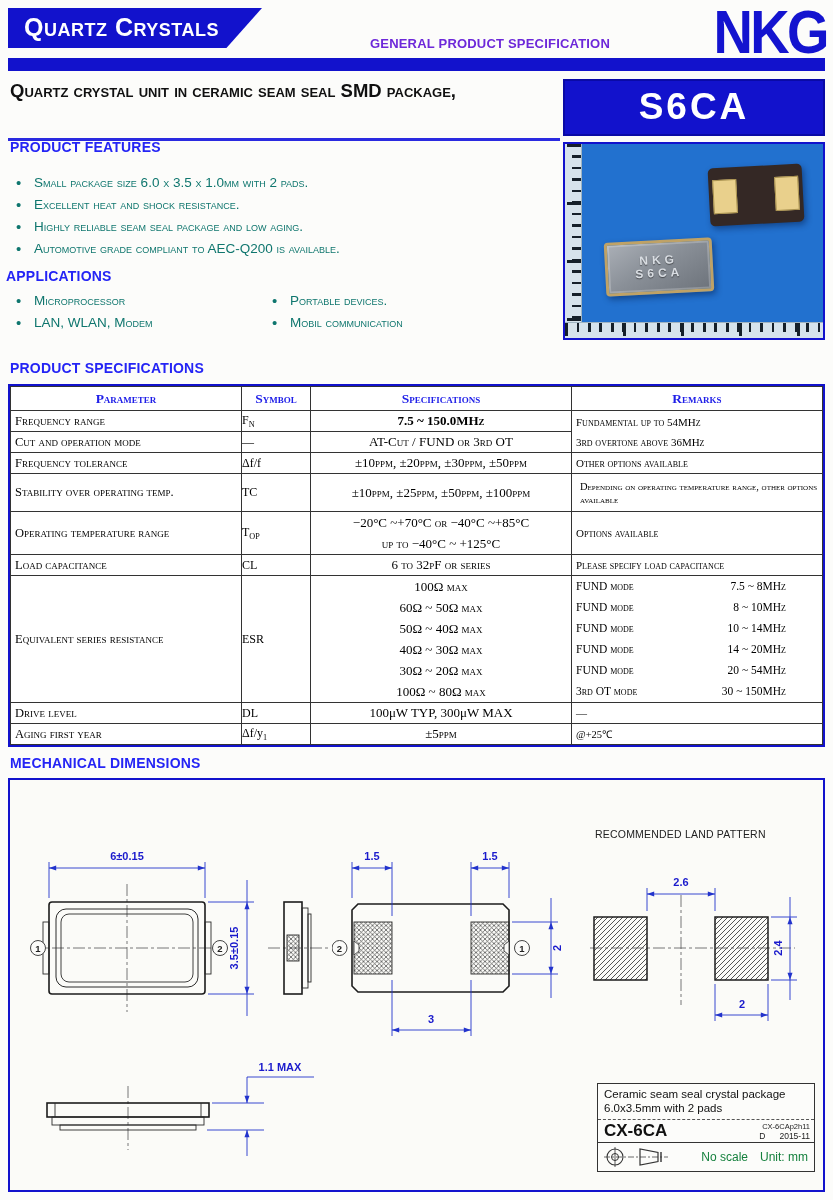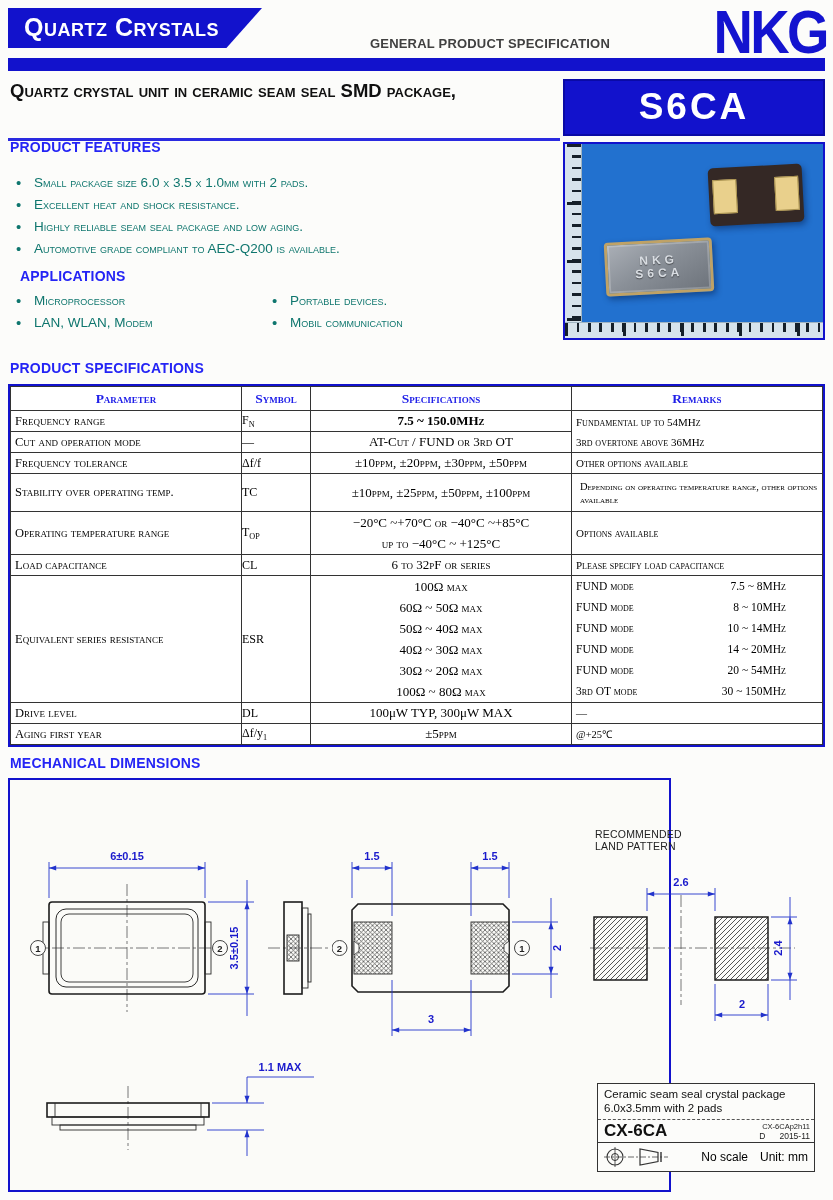--- a/index.html
+++ b/index.html
@@ -5,21 +5,21 @@
   * { margin:0; padding:0; box-sizing:border-box; }
   body { background:#ffffff; font-family:"Liberation Sans", sans-serif; }
   .page { position:relative; width:833px; height:1200px; background:#fcfcfa; overflow:hidden; }
   .sc { font-variant: small-caps; }
 
   
   .banner { position:absolute; left:8px; top:8px; width:254px; height:40px; background:#1212cc;
             clip-path:polygon(0 0,100% 0,86% 100%,0 100%); color:#fff; font-weight:bold;
             font-size:25px; padding:5px 0 0 16px; letter-spacing:.5px; }
   .doc-type { position:absolute; left:360px; top:36px; width:260px; text-align:center;
-              color:#404040; font-weight:bold; font-size:13px; letter-spacing:.2px; }
+              color:#6d28d9; font-weight:bold; font-size:13px; letter-spacing:.2px; }
   .logo { position:absolute; right:6px; top:-4px; font-size:62px; font-weight:900; color:#1414cf;
           letter-spacing:-3px; transform:scaleX(.88); transform-origin:right top; }
   .blue-bar { position:absolute; left:8px; top:58px; width:817px; height:13px; background:#1212cc; }
 
   
   .main-title { position:absolute; left:10px; top:78px; width:548px; font-size:18.5px;
                 font-weight:bold; color:#101010; line-height:26px; }
   .title-underline { position:absolute; left:8px; top:138px; width:552px; height:3px; background:#2a2ae0; }
   .model-badge { position:absolute; left:563px; top:79px; width:262px; height:57px; background:#1212cc;
                  border:2px solid #0a0aa6; color:#fff; font-size:37px; font-weight:bold;
@@ -71,21 +71,21 @@
   tr.r21 { height:21px; } tr.r38 { height:38px; } tr.r42 { height:42px; } tr.r126 { height:126px; }
   .b { font-weight:bold; }
   .line21 { height:21px; line-height:21px; }
   .rk2 div { height:20px; line-height:20px; }
   .rk-wrap { line-height:13px; font-size:10.5px; padding:2px 2px 2px 4px; }
   .rkrow { display:flex; justify-content:space-between; padding:0 36px 0 4px; height:21px;
            line-height:21px; font-size:11.5px; }
   sub { font-size:68%; }
 
   
-  .mech-box { position:absolute; left:8px; top:778px; width:663px; height:414px;
+  .mech-box { position:absolute; left:8px; top:778px; width:817px; height:414px;
               border:2.5px solid #1212cc; background:#fbfbf8; }
   .mech-abs { position:absolute; }
   .land-label { position:absolute; left:585px; top:48px; font-size:10.5px; color:#222; letter-spacing:.2px; }
 
   svg .ln  { fill:none; stroke:#2a2a2a; stroke-width:1; }
   svg .ln1 { fill:none; stroke:#2a2a2a; stroke-width:.9; }
   svg .ln2 { fill:none; stroke:#1c1c1c; stroke-width:1.6; }
   svg .cl  { fill:none; stroke:#555; stroke-width:.8; stroke-dasharray:12 3 3 3; }
   svg .dim { fill:none; stroke:#2233cc; stroke-width:.9; }
   svg .dimt{ fill:#1a1acc; font-size:11px; font-weight:bold; text-anchor:middle; }
@@ -100,21 +100,21 @@
 
   
   .tblock { position:absolute; left:587px; top:303px; width:218px; border:1.5px solid #333; background:#fcfcfa; }
   .tb-desc { border-bottom:1px dashed #555; padding:3px 6px 4px 6px; font-size:11.5px; line-height:14px; color:#111; }
   .tb-mid { display:flex; justify-content:space-between; align-items:center; border-bottom:1.5px solid #333; padding:1px 4px 1px 6px; }
   .tb-part { font-size:17px; font-weight:bold; color:#111; }
   .tb-meta { text-align:right; }
   .tb-code { font-size:7.5px; color:#222; display:block; }
   .tb-rev { font-size:8.5px; color:#222; display:flex; gap:14px; justify-content:flex-end; }
   .tb-bot { display:flex; align-items:center; gap:6px; padding:3px 6px; }
-  .tb-notes { margin-left:auto; display:flex; gap:12px; font-size:12px; color:#000000; }
+  .tb-notes { margin-left:auto; display:flex; gap:12px; font-size:12px; color:#15803d; }
 </style>
 </head>
 <body>
 
 <div class="page">
 
   <div class="banner">
     <span class="sc">Quartz Crystals</span>
   </div>
   <div class="doc-type">GENERAL PRODUCT SPECIFICATION</div>
@@ -141,21 +141,21 @@
   </div>
 
   <div class="section-heading" style="left:10px; top:139px;">PRODUCT FEATURES</div>
   <ul class="blist sc" style="left:12px; top:172px; width:545px;">
     <li>Small package size 6.0 x 3.5 x 1.0mm with 2 pads.</li>
     <li>Excellent heat and shock resistance.</li>
     <li>Highly reliable seam seal package and low aging.</li>
     <li>Automotive grade compliant to AEC-Q200 is available.</li>
   </ul>
 
-  <div class="section-heading" style="left:20px; top:268px;">APPLICATIONS</div>
+  <div class="section-heading" style="left:6px; top:268px;">APPLICATIONS</div>
   <ul class="blist sc" style="left:12px; top:290px; width:250px;">
     <li>Microprocessor</li>
     <li>LAN, WLAN, Modem</li>
   </ul>
   <ul class="blist sc" style="left:268px; top:290px; width:260px;">
     <li>Portable devices.</li>
     <li>Mobil communication</li>
   </ul>
 
   <div class="section-heading" style="left:10px; top:360px;">PRODUCT SPECIFICATIONS</div>

